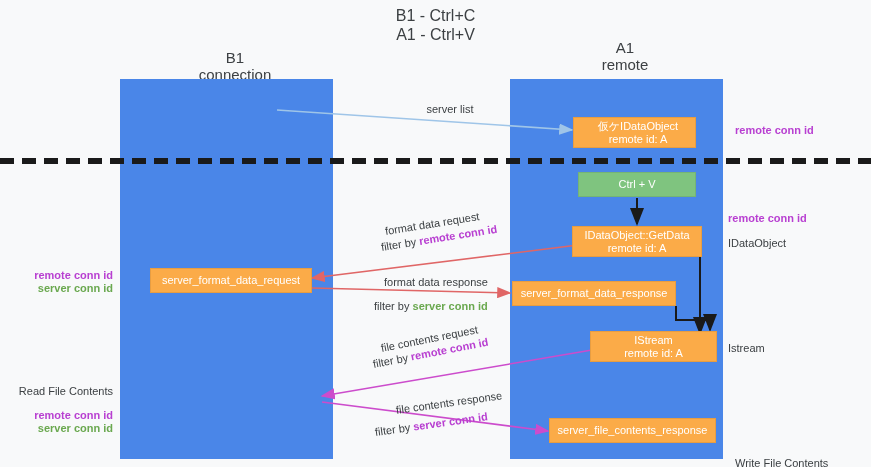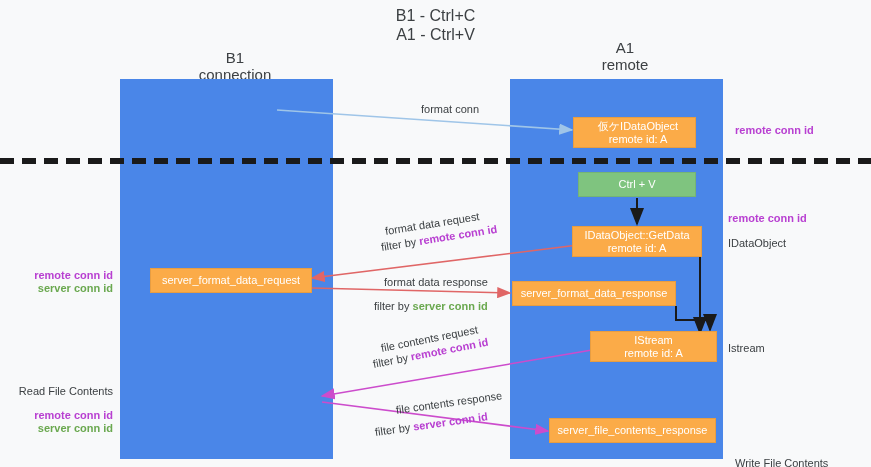--- a/index.html
+++ b/index.html
@@ -164,21 +164,21 @@
   <div class="node orange" style="left:512px; top:281px; width:164px; height:25px;">server_format_data_response</div>
 
   <div class="node orange" style="left:590px; top:331px; width:127px; height:31px;">IStream
 remote id: A</div>
 
 
   <div class="node orange" style="left:549px; top:418px; width:167px; height:25px;">server_file_contents_response</div>
 
   <div class="divider"></div>
 
-  <div class="annot center" style="left:380px; top:102px; width:140px;">format conn</div>
+  <div class="annot center" style="left:380px; top:102px; width:140px;">server list</div>
 
   <div class="annot rot-a" style="left:385px; top:224px;">
     <span>format data request</span>
   </div>
   <div class="annot rot-a" style="left:381px; top:240px;">
     <span>filter by </span><span class="rc">remote conn id</span>
   </div>
 
   <div class="annot" style="left:384px; top:275px;">format data response</div>
   <div class="annot" style="left:374px; top:299px;">

